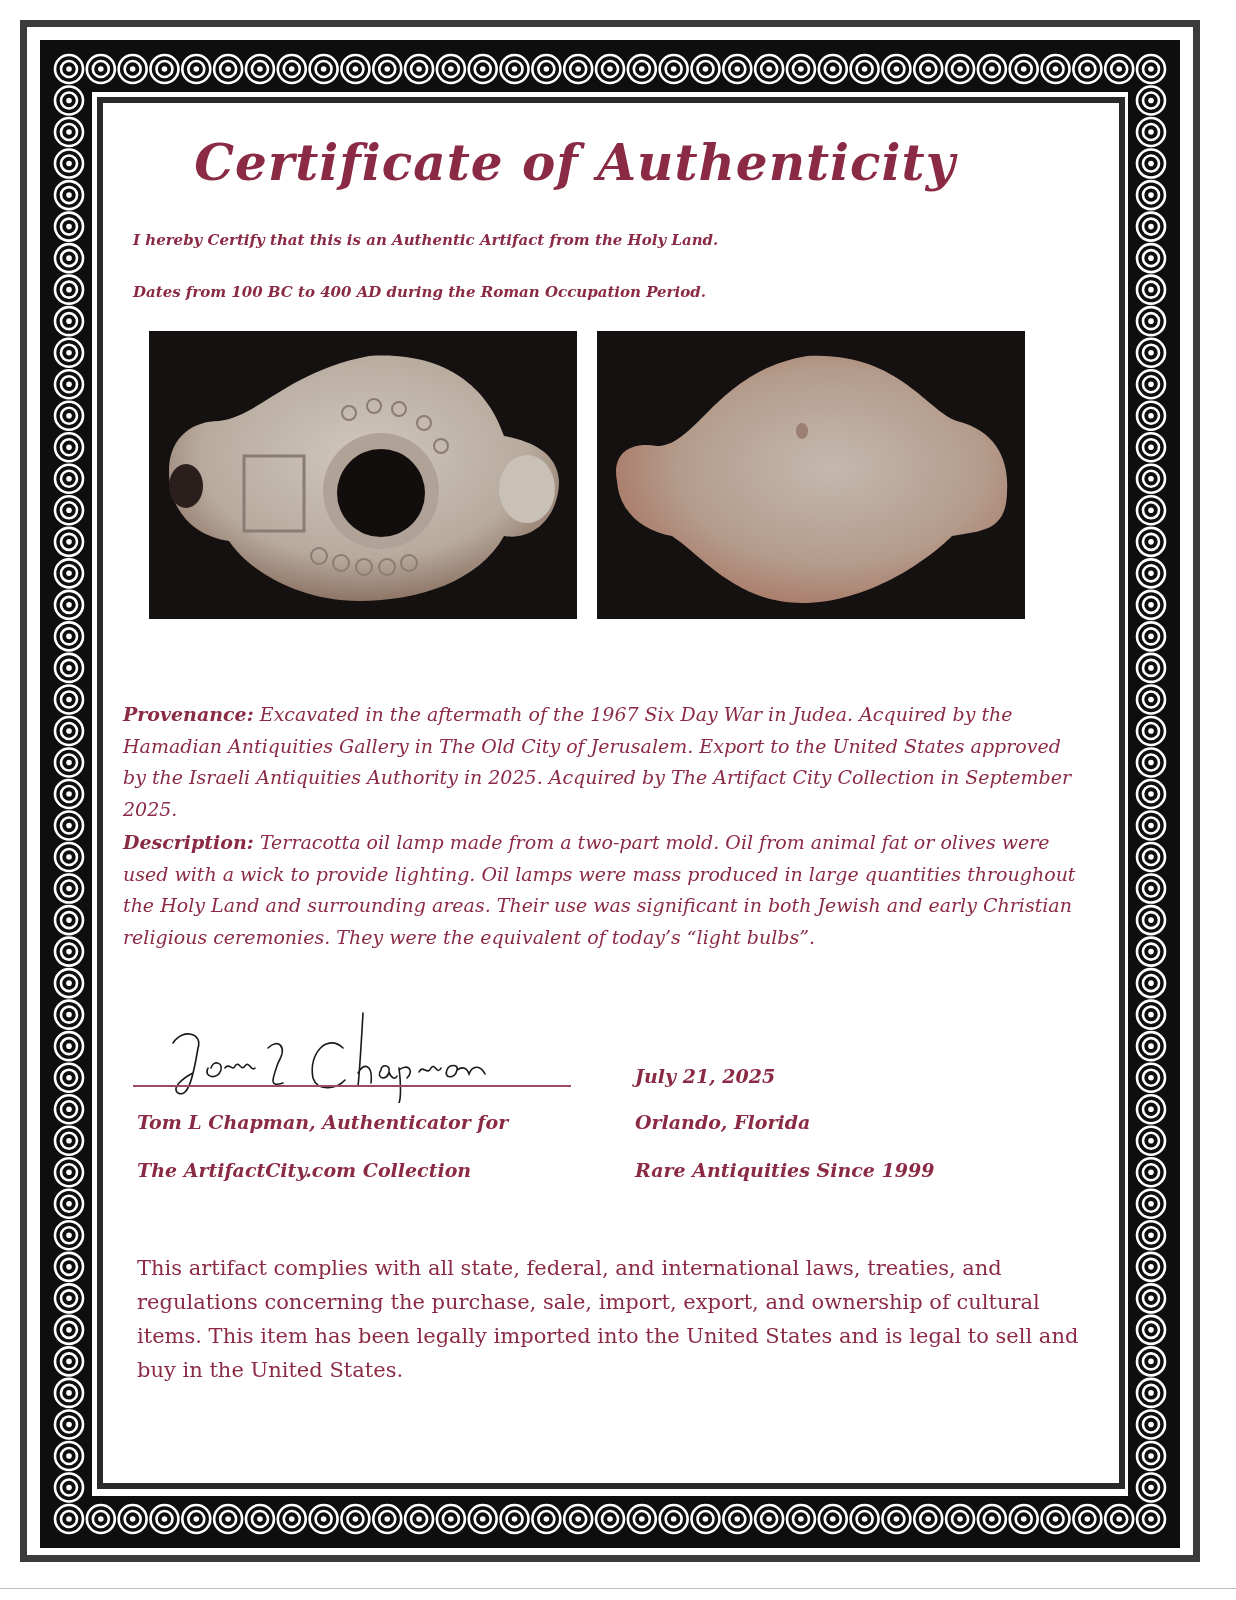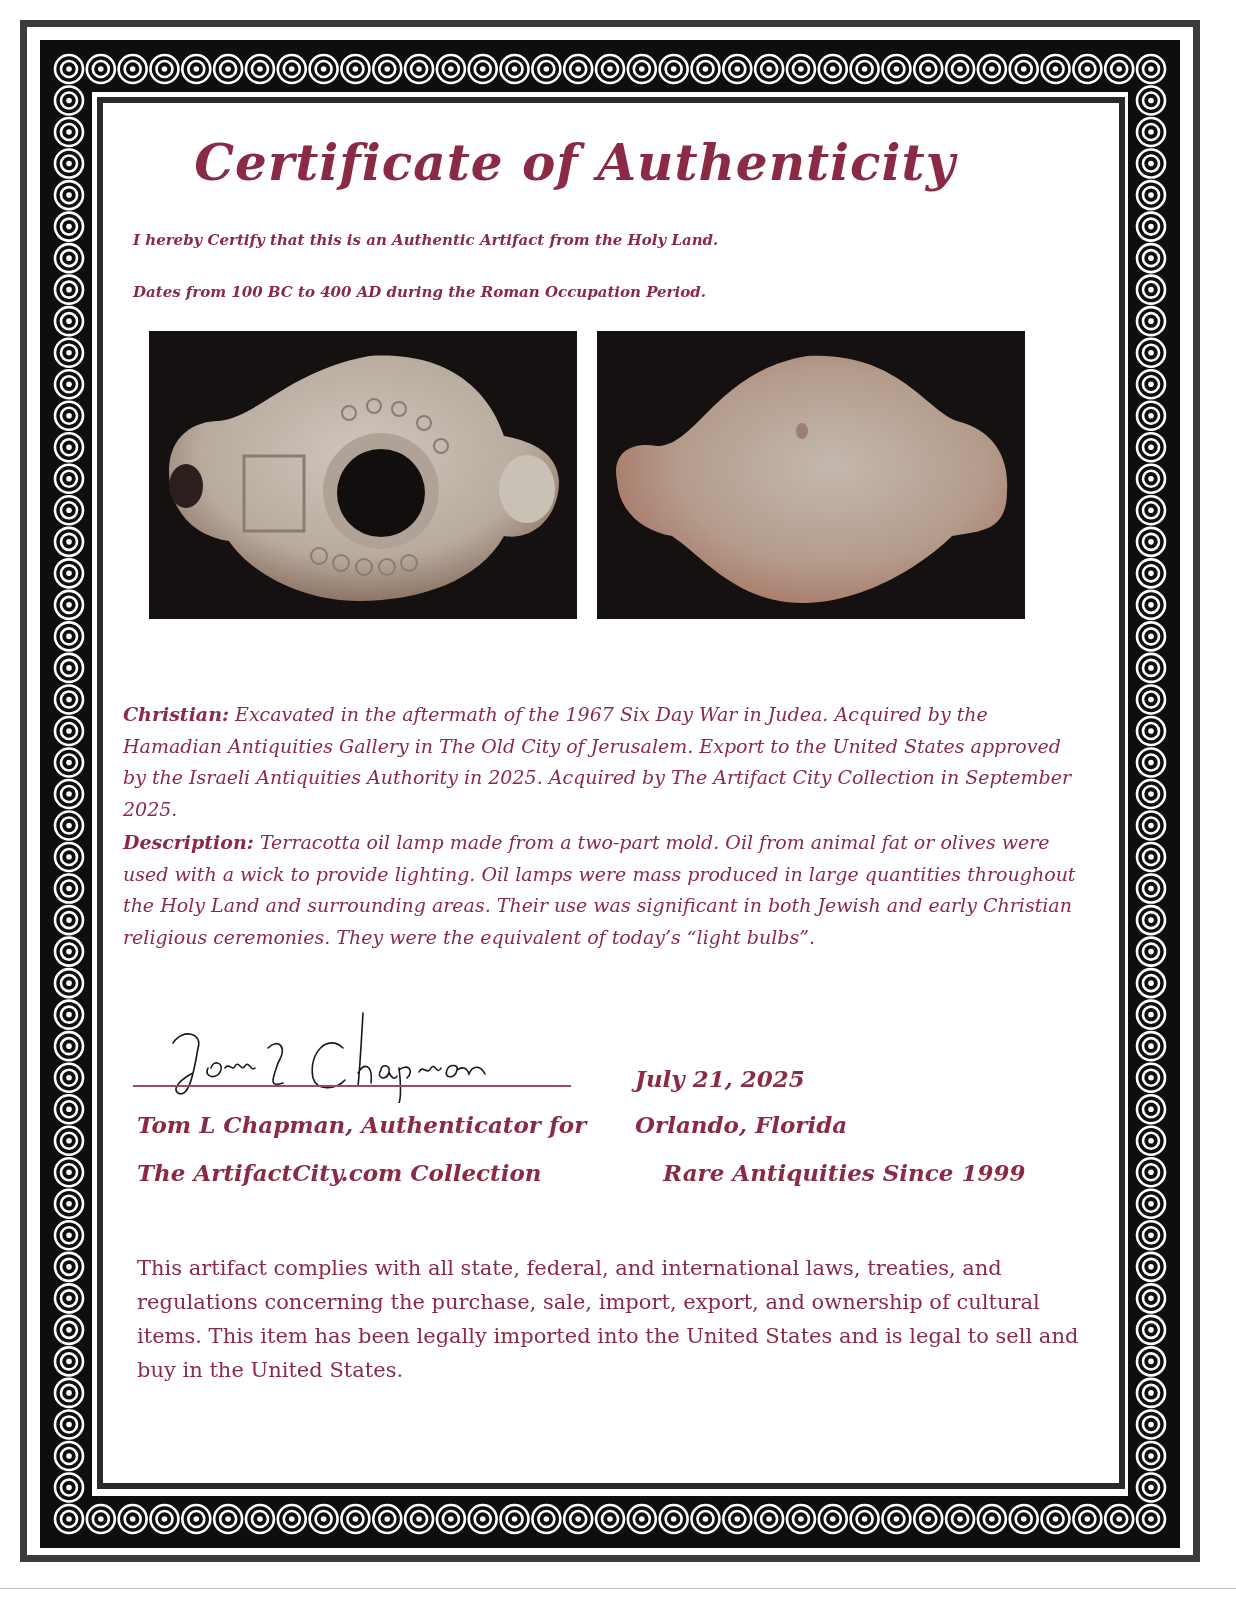--- a/index.html
+++ b/index.html
@@ -16,21 +16,21 @@
   .title { position:absolute; left:0; width:944px; top:30px; text-align:center;
            font-family:"DejaVu Serif", serif; font-style:italic; font-weight:bold; font-size:50px;
            color:#8b2a45; letter-spacing:1px; }
   .sub { position:absolute; left:30px; font-style:italic; font-weight:bold; font-size:15px; color:#8b2a45; }
   .photo { position:absolute; top:228px; width:428px; height:288px; background:#141010; overflow:hidden; }
   .photo svg { width:100%; height:100%; display:block; }
   .para { position:absolute; left:20px; width:960px; font-style:italic; font-size:19px; line-height:31.5px; color:#8b2a45; }
   .para b { font-weight:bold; }
   .sig-line { position:absolute; left:30px; top:982px; width:438px; height:2px; background:#9b4a62; }
   .signature { position:absolute; left:60px; top:905px; width:420px; height:95px; }
-  .meta { position:absolute; font-style:italic; font-weight:bold; font-size:23px; color:#8b2a45; }
+  .meta { position:absolute; font-style:italic; font-weight:bold; font-size:19px; color:#8b2a45; }
   .legal { position:absolute; left:34px; top:1148px; width:960px; font-size:21px;
            line-height:34px; color:#8b2a45; }
 </style>
 </head>
 <body>
 
 <div class="page-edge"></div>
 
 <div class="outer-frame"></div>
 
@@ -566,21 +566,21 @@
           <stop offset="100%" stop-color="#a66e5c"></stop>
         </radialGradient>
       </defs>
       <rect width="428" height="288" fill="#151111"></rect>
       <path d="M20,150 C15,125 30,110 60,115 C100,115 120,40 210,25 C300,20 330,80 360,90 C400,100 412,130 410,160 C410,200 385,200 355,205 C330,230 270,272 205,272 C140,272 105,225 75,205 C45,200 22,180 20,150 Z" fill="url(#clay2)"></path>
       <ellipse cx="205" cy="100" rx="6" ry="8" fill="#9a7f72"></ellipse>
     </svg>
   </div>
 
   <div class="para" style="top:596px;">
-    <b>Christian:</b><span> Excavated in the aftermath of the 1967 Six Day War in Judea. Acquired by the Hamadian Antiquities Gallery in The Old City of Jerusalem. Export to the United States approved by the Israeli Antiquities Authority in 2025. Acquired by The Artifact City Collection in September 2025.</span>
+    <b>Provenance:</b><span> Excavated in the aftermath of the 1967 Six Day War in Judea. Acquired by the Hamadian Antiquities Gallery in The Old City of Jerusalem. Export to the United States approved by the Israeli Antiquities Authority in 2025. Acquired by The Artifact City Collection in September 2025.</span>
   </div>
   <div class="para" style="top:724px;font-style:italic;">
     <b>Description:</b><span> Terracotta oil lamp made from a two-part mold. Oil from animal fat or olives were used with a wick to provide lighting. Oil lamps were mass produced in large quantities throughout the Holy Land and surrounding areas. Their use was significant in both Jewish and early Christian religious ceremonies. They were the equivalent of today’s “light bulbs”.</span>
   </div>
 
   <svg class="signature" viewBox="0 0 420 95">
     <g fill="none" stroke="#1a1a1a" stroke-width="1.6" stroke-linecap="round">
       <path d="M10,35 C20,20 40,25 35,40 C30,70 25,90 15,85 C8,80 20,70 30,65"></path>
       <path d="M45,60 C40,70 55,72 58,62 C60,54 50,52 48,60"></path>
       <path d="M62,60 C66,54 70,64 72,58 C76,52 78,64 82,58 C86,52 88,64 92,60"></path>
@@ -592,16 +592,16 @@
       <path d="M256,64 C260,56 264,68 268,60 C272,54 274,68 278,60"></path>
       <path d="M284,62 C280,70 292,72 294,62 C296,56 286,56 284,62 M294,62 C300,58 304,60 306,66 C310,56 318,58 322,66"></path>
     </g>
   </svg>
   <div class="sig-line"></div>
 
   <div class="meta" style="left:34px; top:1008px;">Tom L Chapman, Authenticator for</div>
   <div class="meta" style="left:34px; top:1056px;">The ArtifactCity.com Collection</div>
   <div class="meta" style="left:532px; top:962px;">July 21, 2025</div>
   <div class="meta" style="left:532px; top:1008px;">Orlando, Florida</div>
-  <div class="meta" style="left:532px; top:1056px;margin-left:28px;">Rare Antiquities Since 1999</div>
+  <div class="meta" style="left:532px; top:1056px;">Rare Antiquities Since 1999</div>
 
   <div class="legal">This artifact complies with all state, federal, and international laws, treaties, and regulations concerning the purchase, sale, import, export, and ownership of cultural items. This item has been legally imported into the United States and is legal to sell and buy in the  United States.</div>
 </div>
 
 </body></html>

